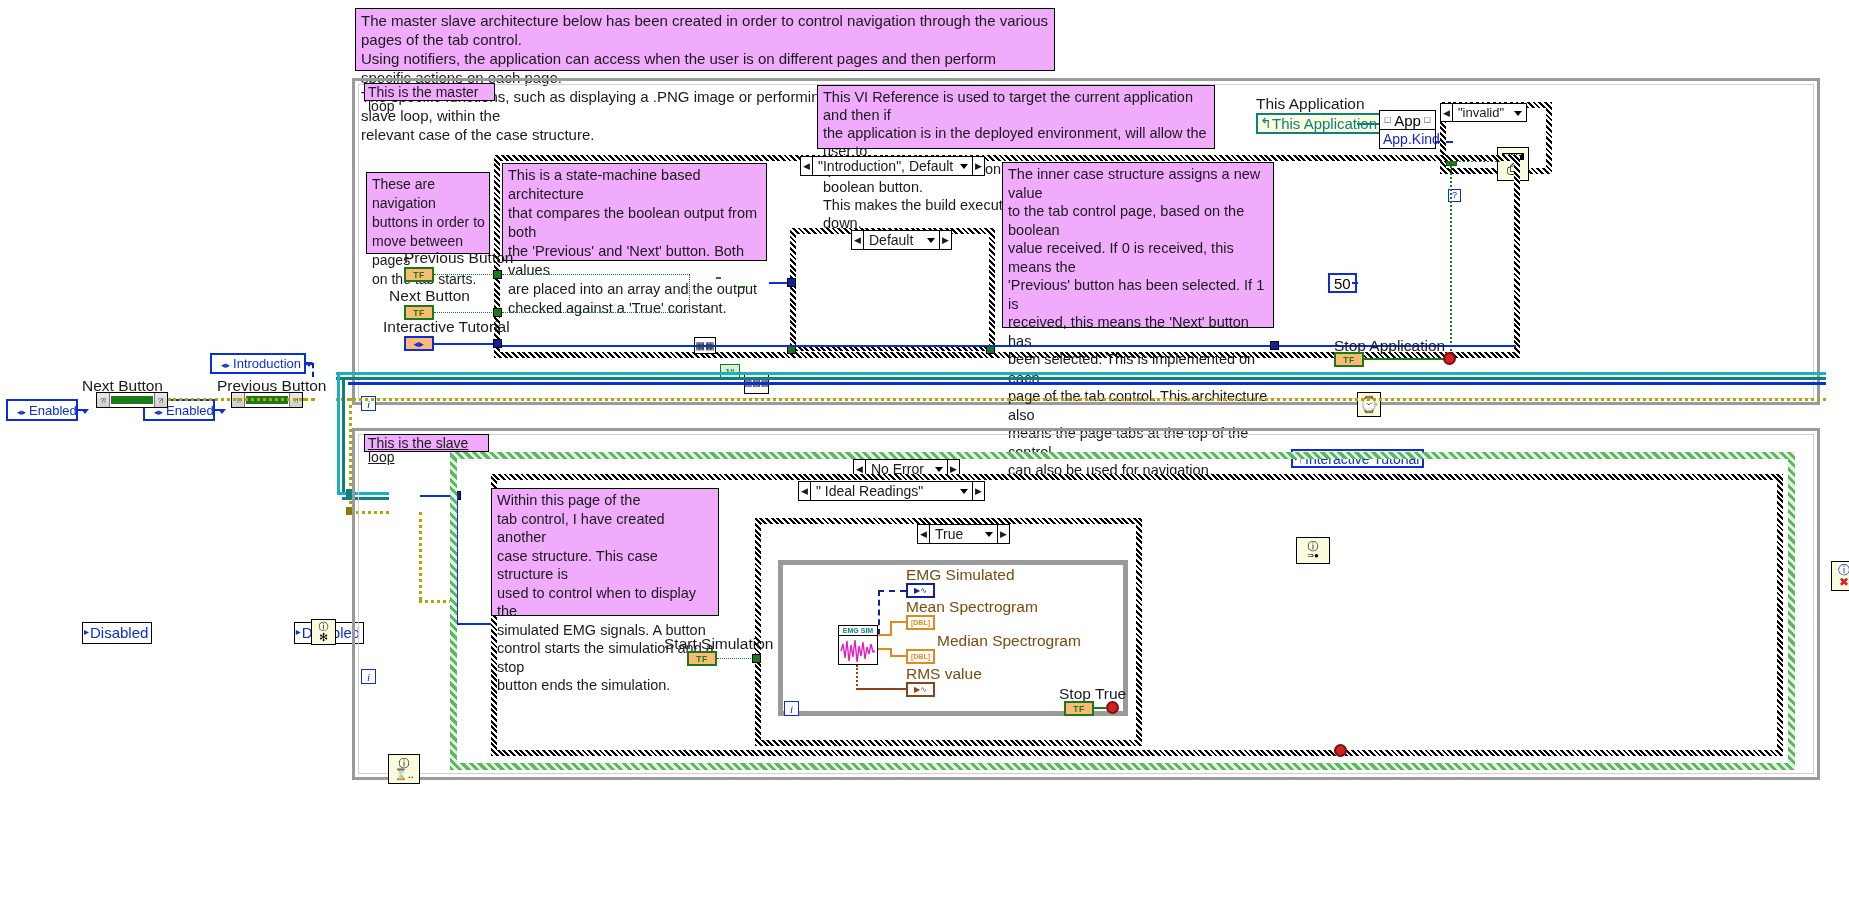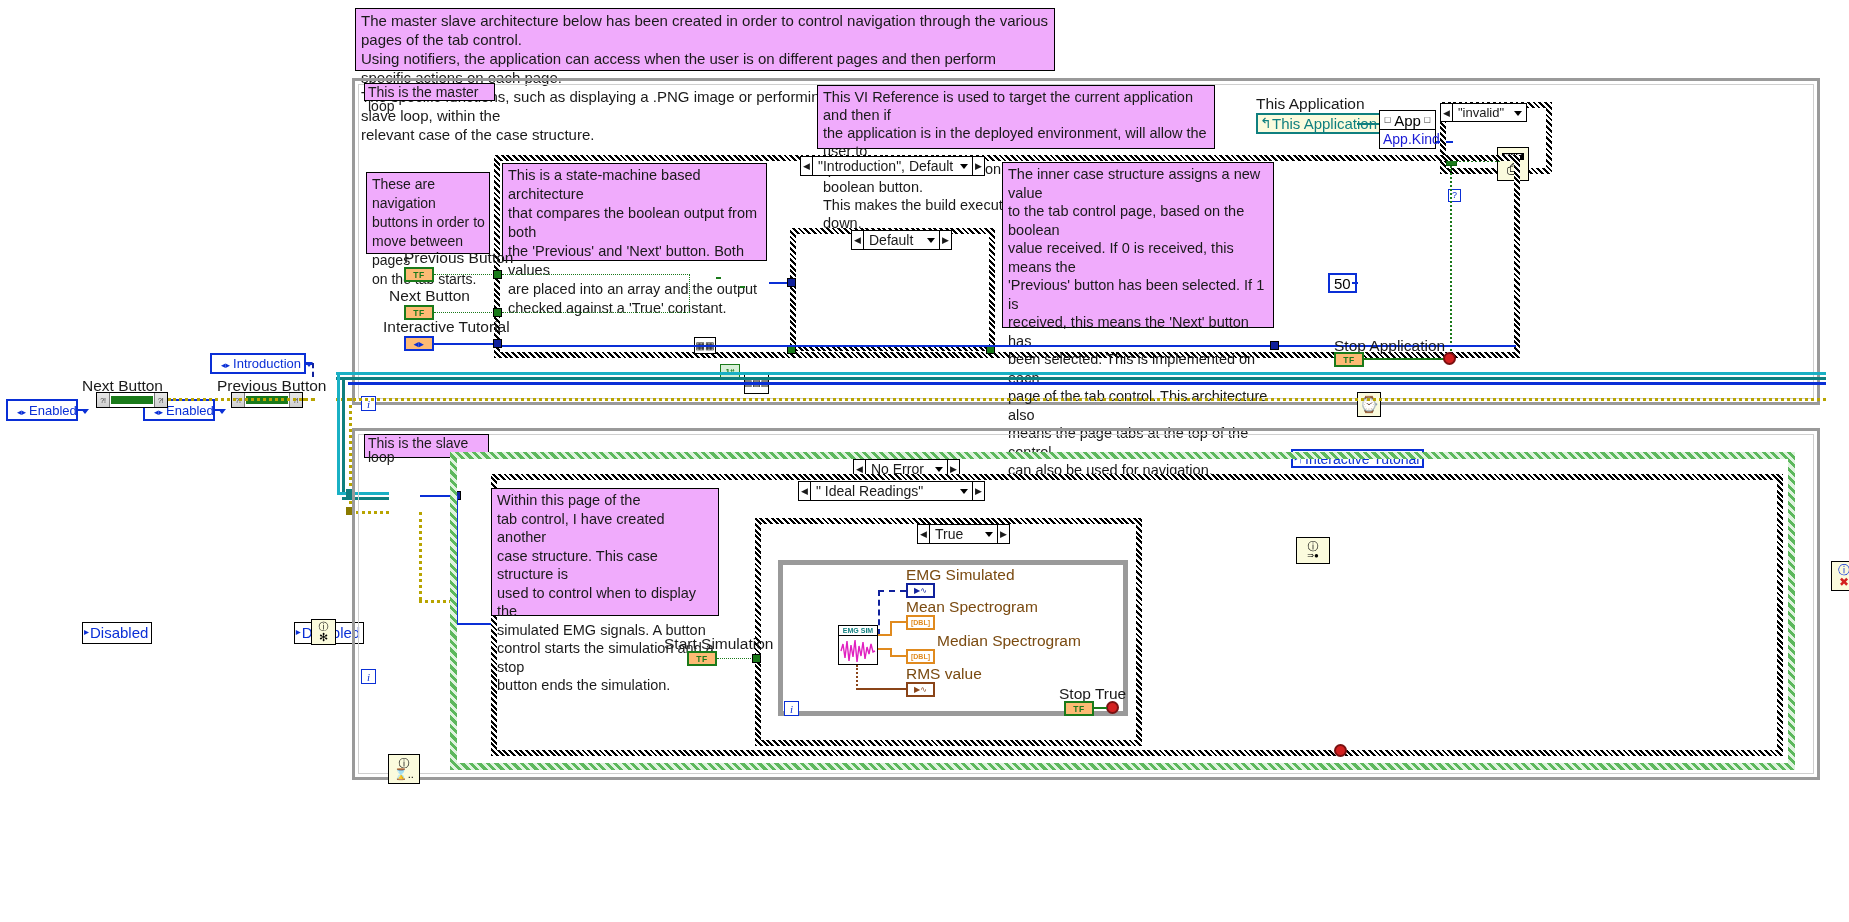--- a/index.html
+++ b/index.html
@@ -539,21 +539,21 @@
   <div class="abs wire w-cyan" style="left:337px; top:492px; width:52px; height:3px;"></div>
   <div class="abs wire w-teal" style="left:342px; top:497px; width:47px; height:3px;"></div>
   <div class="abs wire w-yellow-dot" style="left:349px; top:511px; width:40px;"></div>
   <div class="abs junction teal" style="left:346px; top:489px; width:8px; height:8px;"></div>
   <div class="abs junction yellow" style="left:346px; top:507px; width:8px; height:8px;"></div>
 
   
   <div class="abs loop-frame" style="left:352px; top:428px; width:1468px; height:352px;">
     <div class="inner-line"></div>
   </div>
-  <div class="abs comment" style="left:364px; top:434px; width:125px; height:24px; font-size:14px; line-height:14px; padding:1px 3px;">This is the slave loop</div>
+  <div class="abs comment" style="left:364px; top:434px; width:125px; height:18px; font-size:14px; line-height:14px; padding:1px 3px;text-decoration:underline;">This is the slave loop</div>
   <div class="abs iterator" style="left:361px; top:669px;">i</div>
 
   
   <div class="abs node-box" style="left:388px; top:483px; width:32px; height:30px;">
      <div style="display:flex;flex-direction:column;align-items:center;line-height:1;">
        <div style="font-size:11px;">ⓘ</div>
        <div style="font-size:11px;">⌛..</div>
      </div>
   </div>
   <div class="abs wire w-blue" style="left:420px; top:495px; width:38px; height:2px;"></div>

